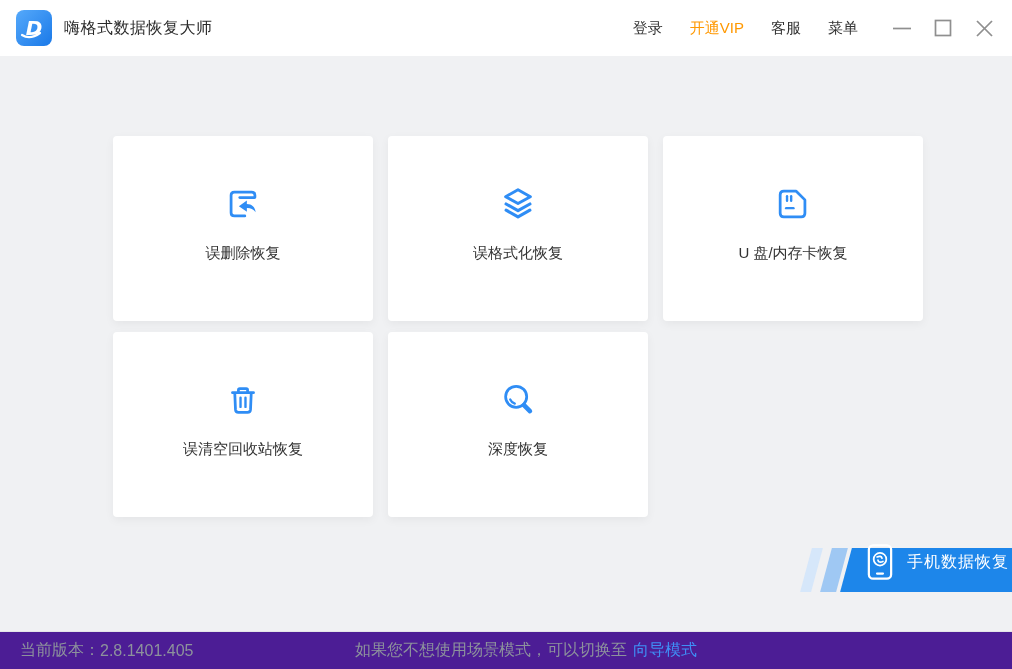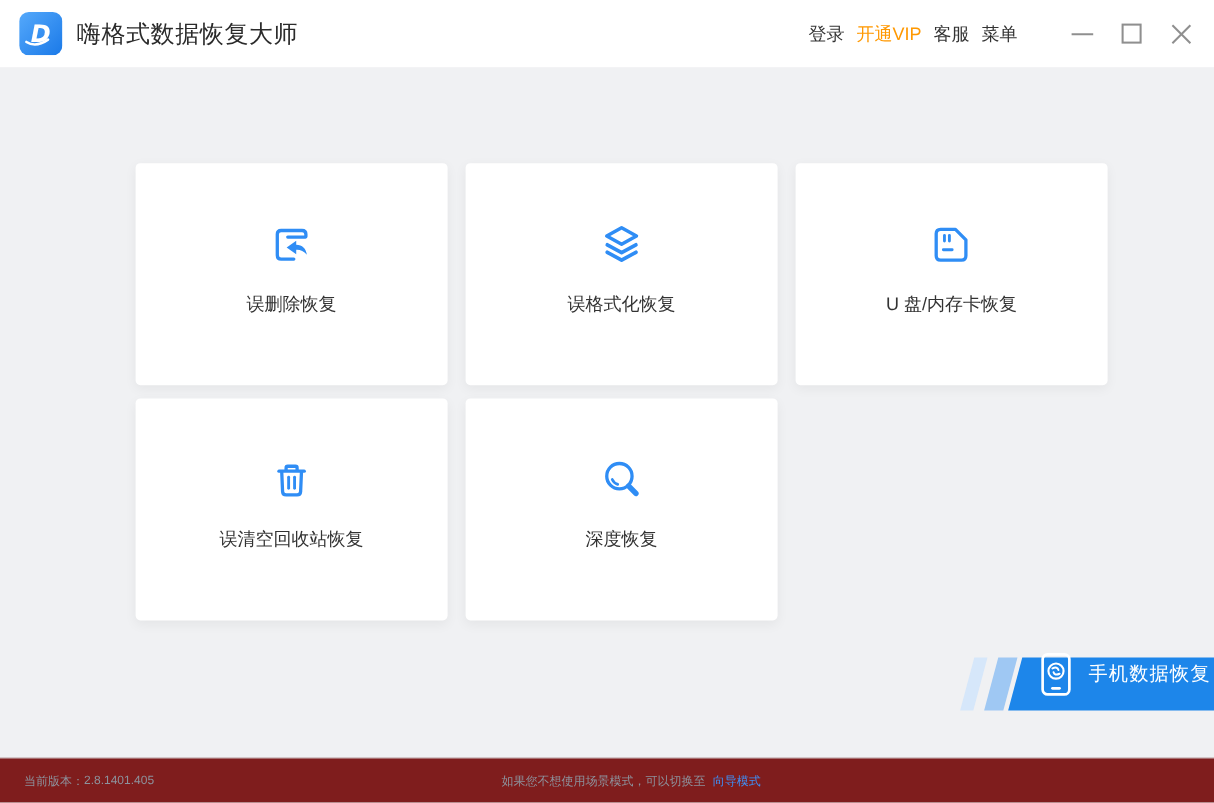--- a/index.html
+++ b/index.html
@@ -8,23 +8,23 @@
   .window {
     position:relative; width:1012px; height:669px;
     background:#f0f1f3; overflow:hidden; margin:0 auto;
   }
   
   .titlebar {
     position:absolute; top:0; left:0; right:0; height:56px;
     background:#ffffff; display:flex; align-items:center; padding:0 16px;
   }
   .app-logo { width:36px; height:36px; flex:0 0 auto; cursor:default; }
-  .app-title { font-size:20px; color:#2b2b2b; margin-left:12px; letter-spacing:0.5px; }
+  .app-title { font-size:16px; color:#2b2b2b; margin-left:12px; letter-spacing:0.5px; }
   .titlebar .spacer { flex:1; }
-  .top-nav { display:flex; align-items:center; gap:10px; margin-right:44px; }
+  .top-nav { display:flex; align-items:center; gap:27px; margin-right:34px; }
   .top-nav .nav-item { font-size:15px; color:#333; cursor:pointer; white-space:nowrap; }
   .top-nav .nav-item.vip { color:#ff9800; }
   .win-controls { display:flex; align-items:center; gap:21px; padding-right:2px; }
   .win-btn { width:20px; height:20px; display:flex; align-items:center; justify-content:center; cursor:pointer; }
   
   .card-grid {
     position:absolute; left:113px; top:136px;
     display:grid; grid-template-columns:repeat(3,260px);
     grid-auto-rows:185px; column-gap:15px; row-gap:11px;
   }
@@ -44,22 +44,22 @@
                background:#1d86ea; transform:skewX(-15deg); cursor:pointer; }
   .banner-content {
     position:absolute; top:548px; left:852px; right:0; height:28px;
     display:flex; align-items:center; padding-left:15px; gap:14px;
     color:#fff; cursor:pointer;
   }
   .banner-label { font-size:16px; letter-spacing:1px; }
   
   .footer {
     position:absolute; left:0; right:0; top:631px; height:38px;
-    background:#7f1d1d; border-top:1px solid #e3e5e8;
-    font-size:10px; color:#8d929c;
+    background:#4c1d95; border-top:1px solid #e3e5e8;
+    font-size:16px; color:#8d929c;
   }
   .version { position:absolute; left:20px; top:0; height:100%; display:flex; align-items:center; }
   .mode-hint {
     position:absolute; left:50%; margin-left:20px; transform:translateX(-50%);
     top:0; height:100%; display:flex; align-items:center; white-space:nowrap;
   }
   .mode-link { color:#3f8ff6; margin-left:6px; cursor:pointer; }
 </style>
 </head>
 <body>

